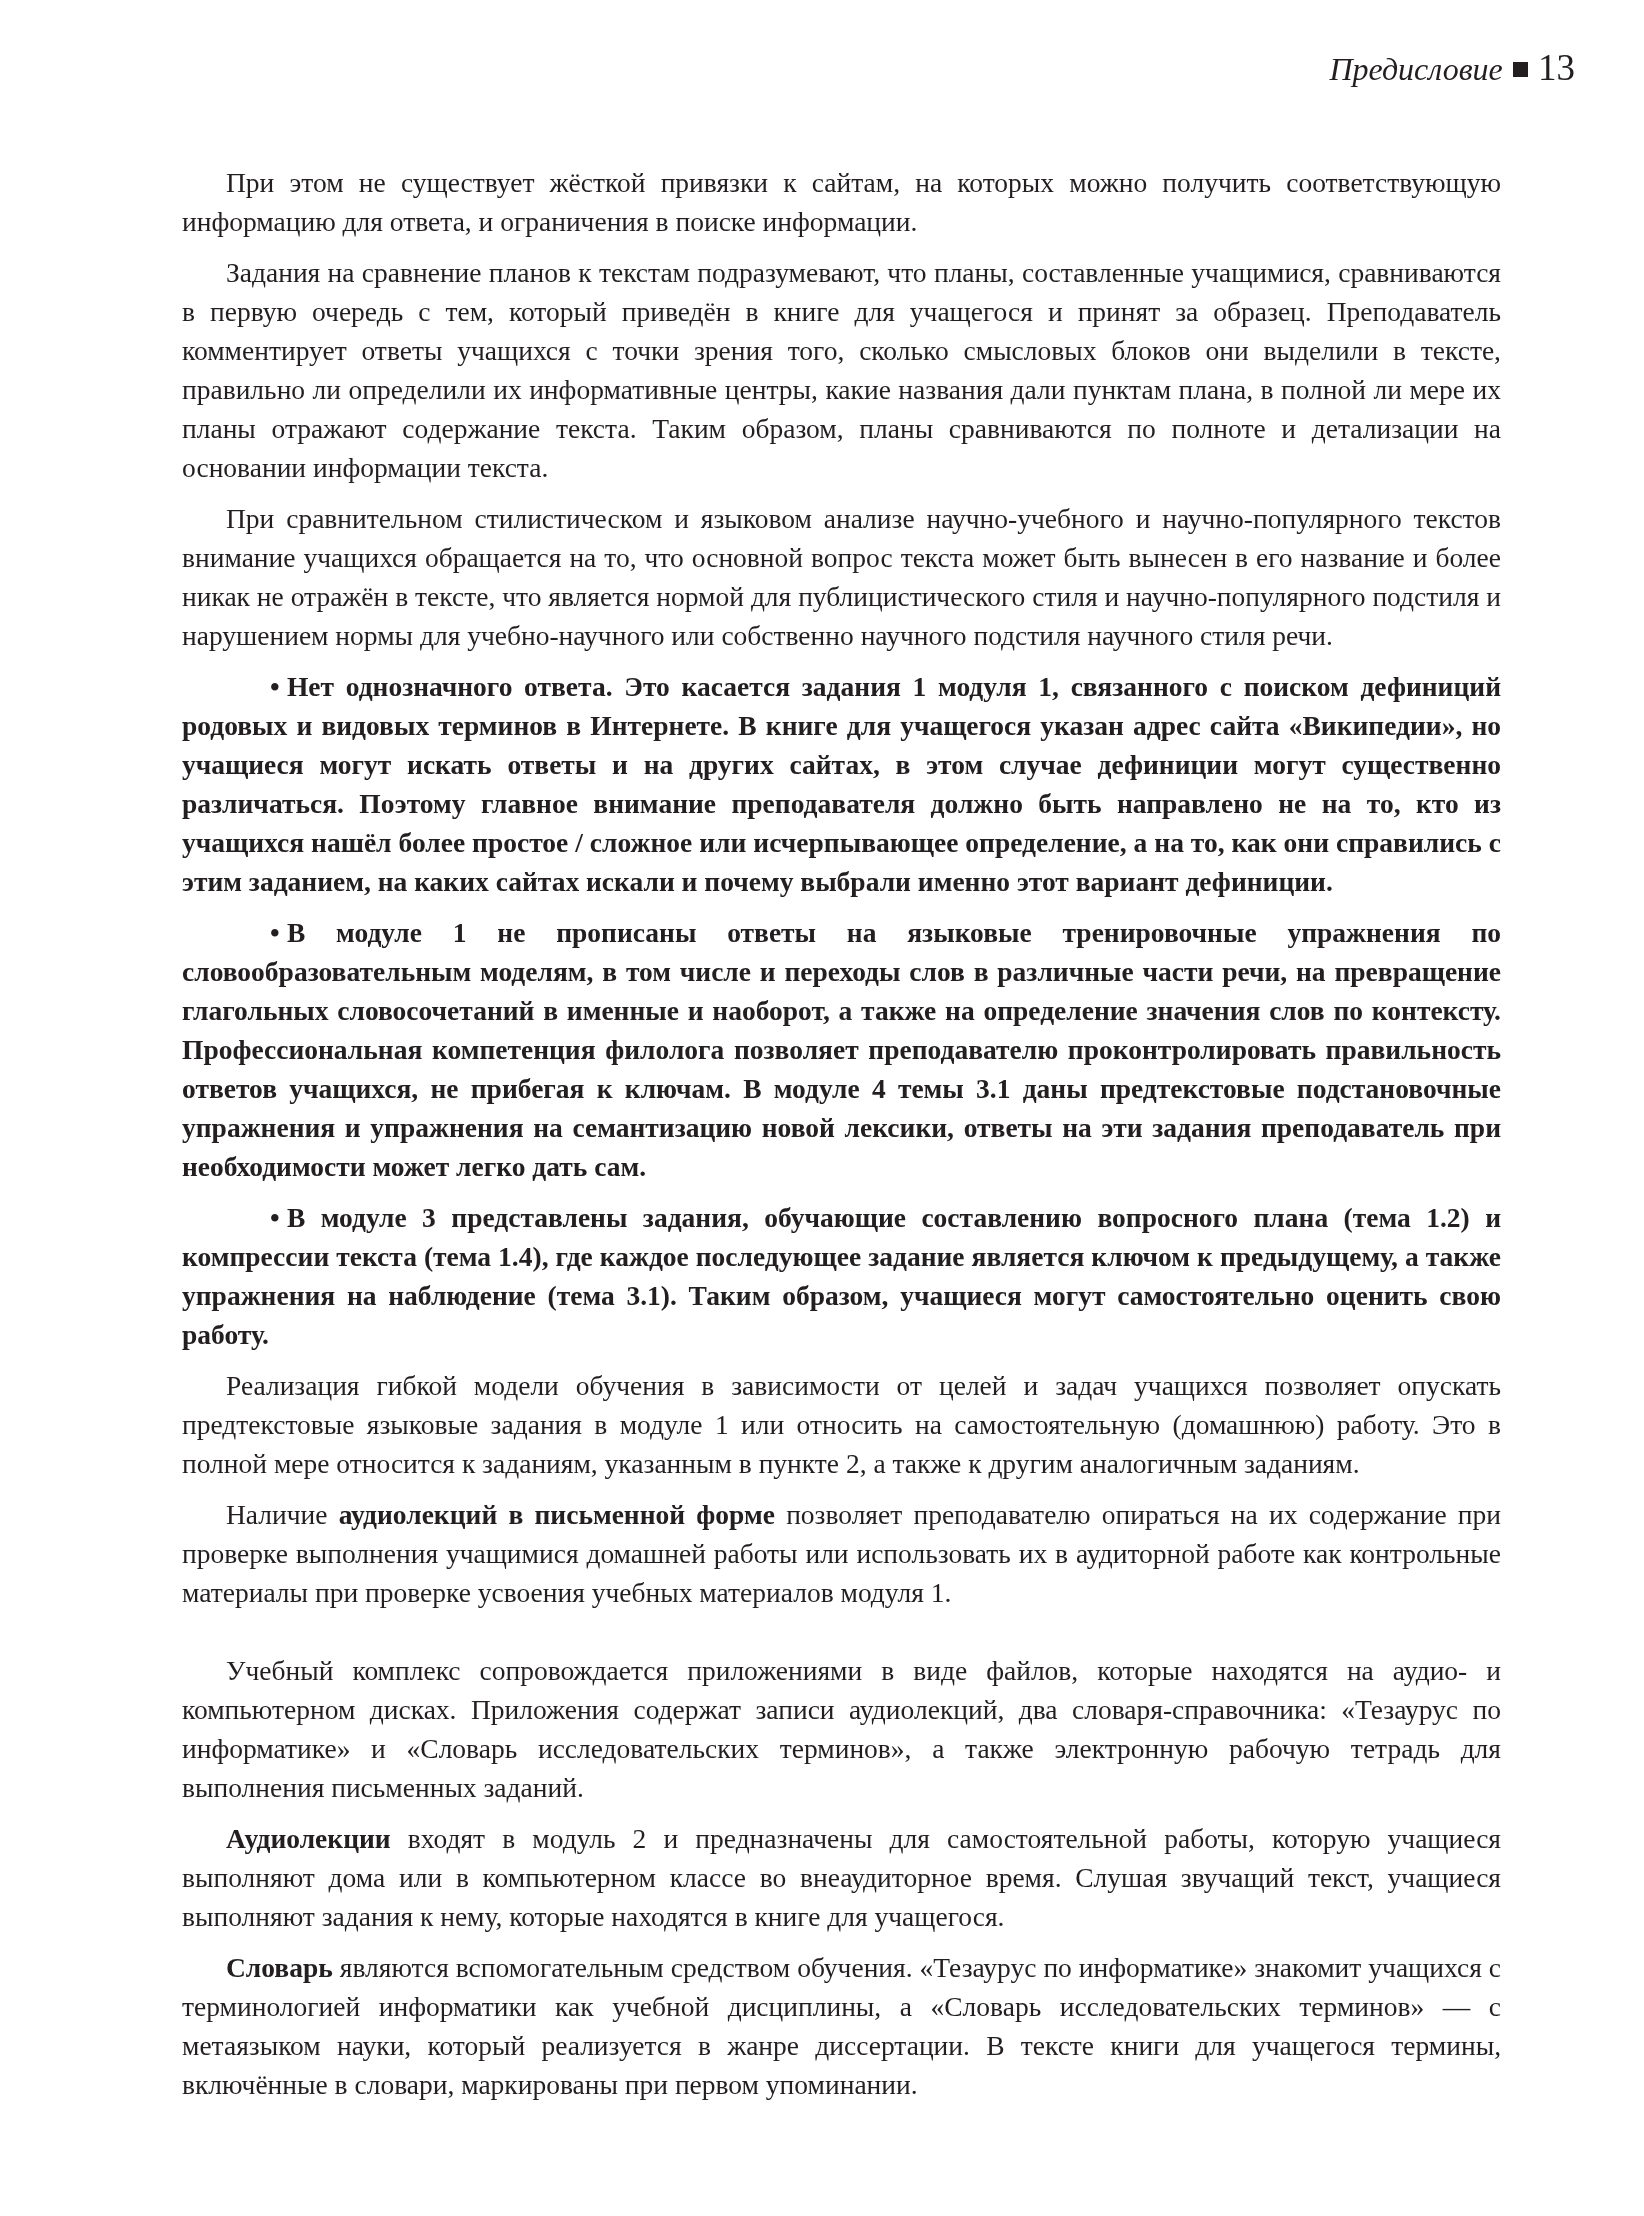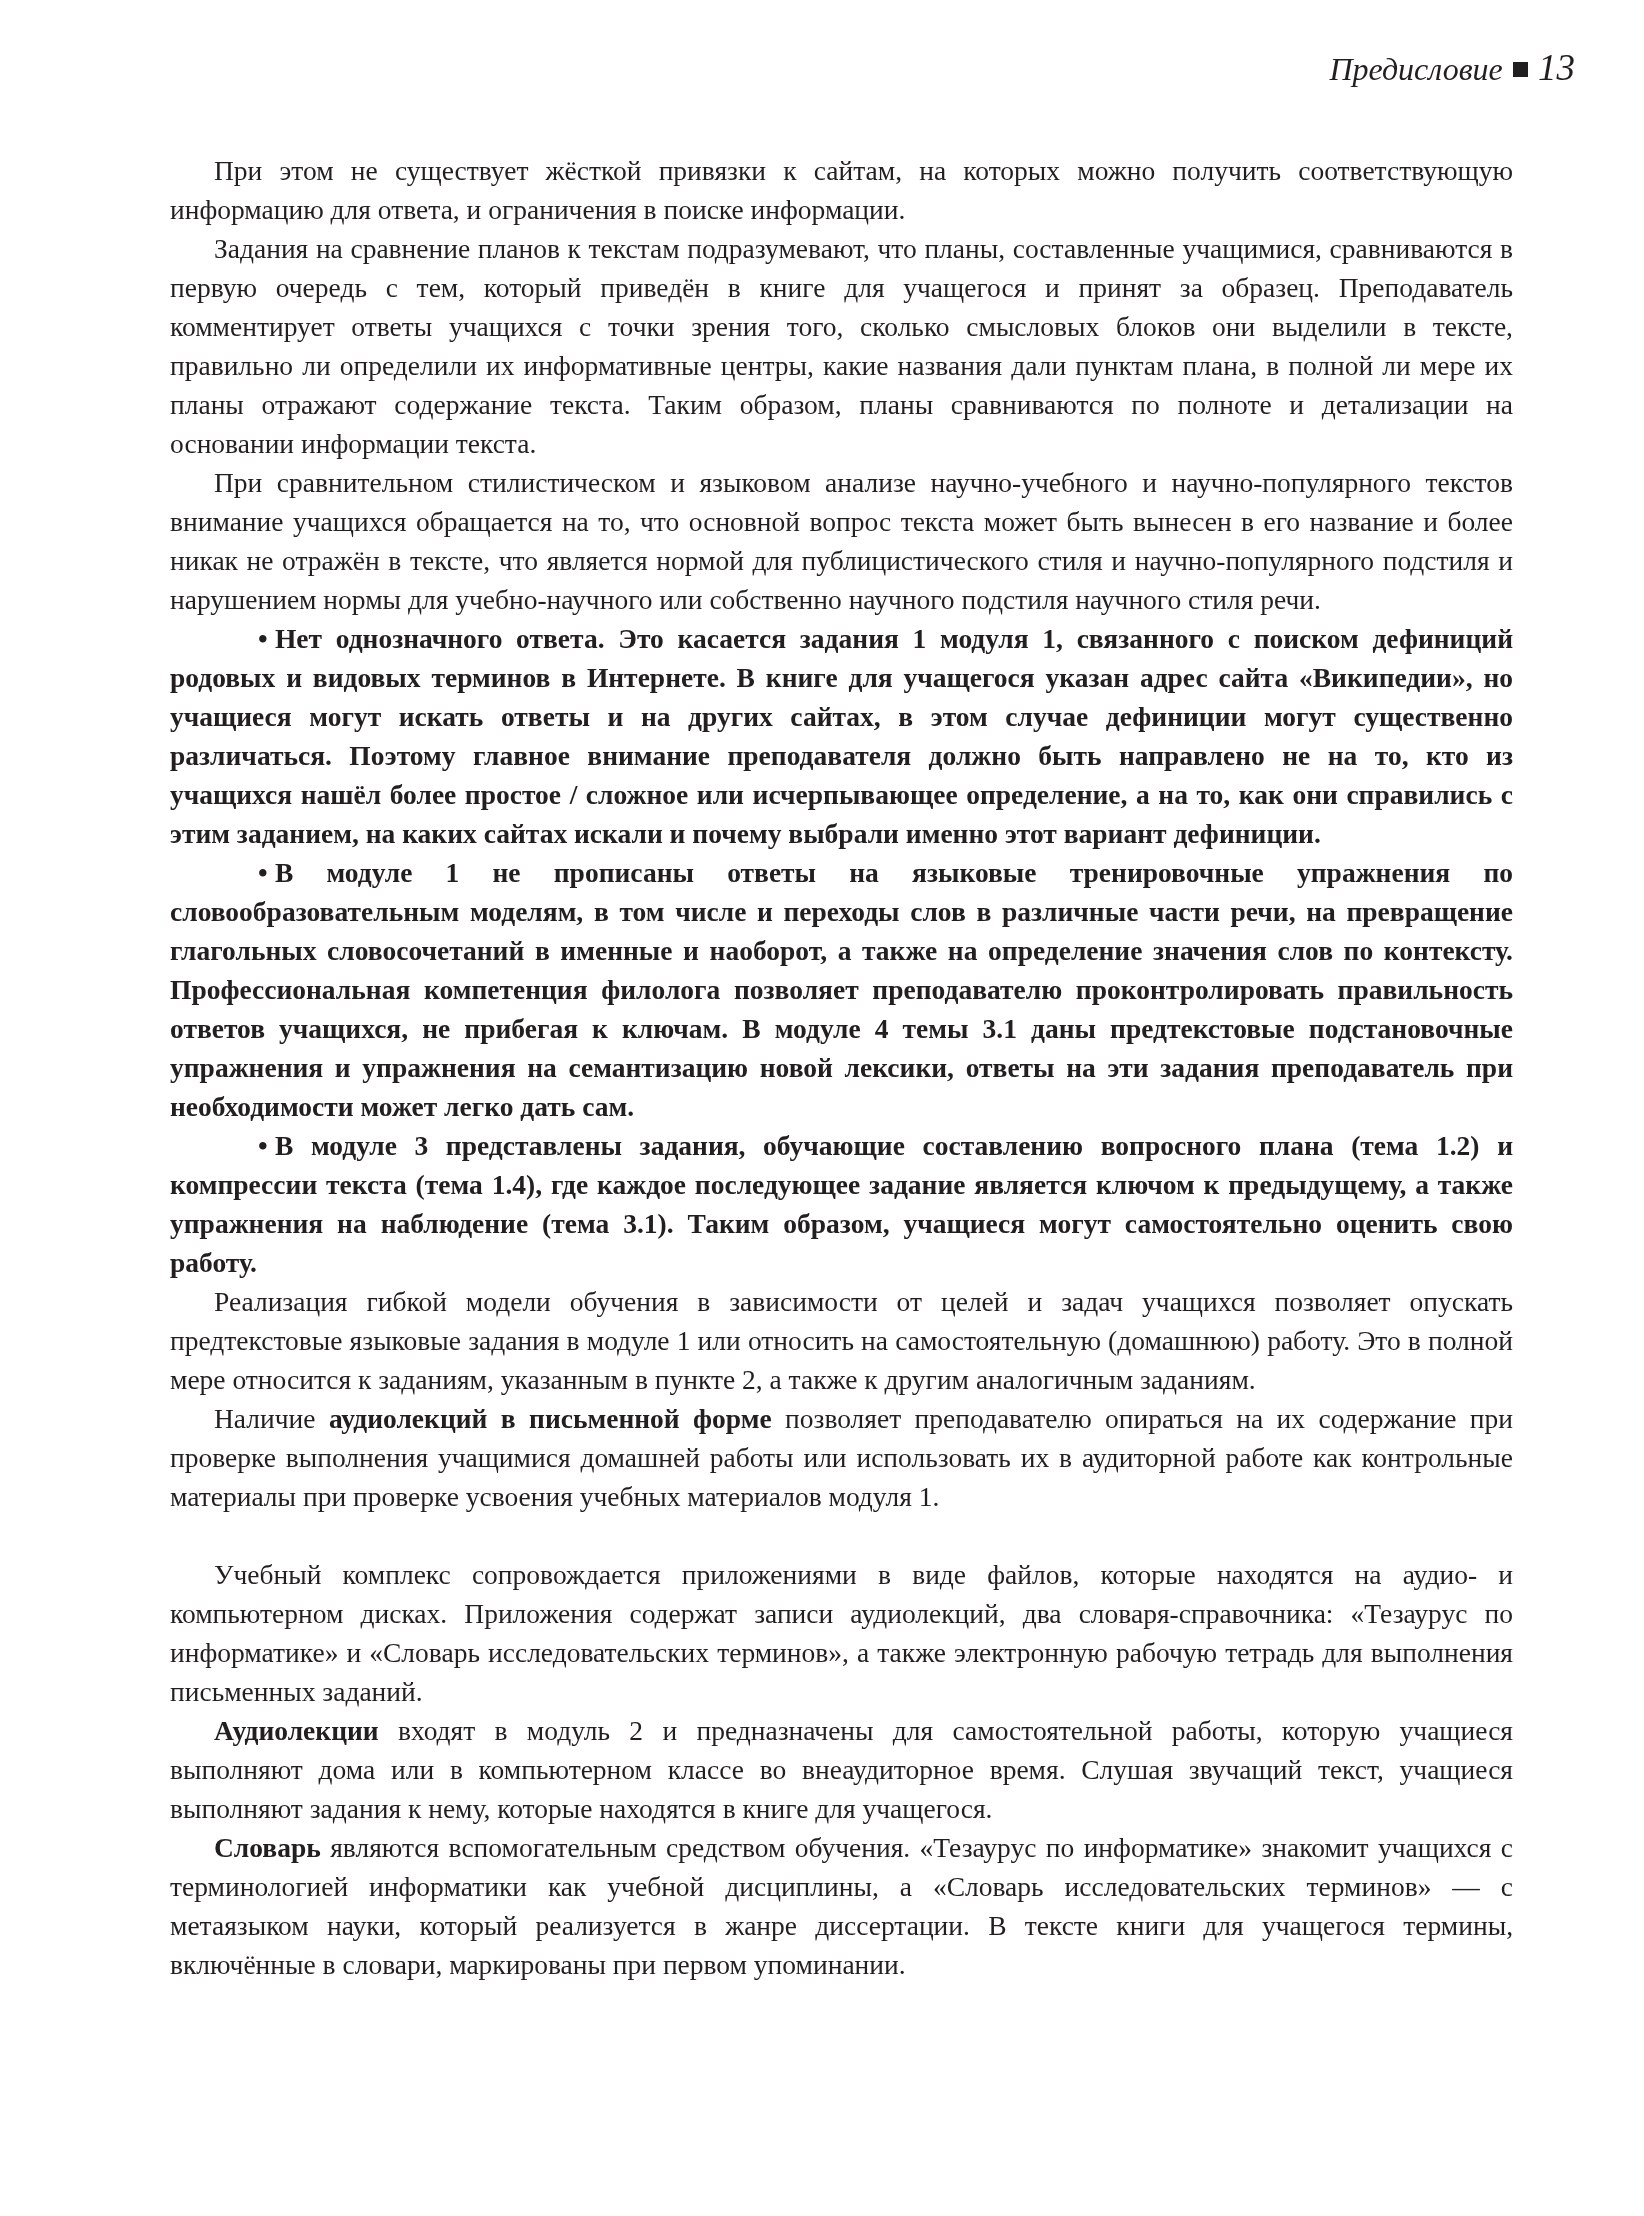--- a/index.html
+++ b/index.html
@@ -11,27 +11,27 @@
   .running-head {
     position: absolute; top: 46px; right: 69px;
     display: flex; align-items: baseline; gap: 10.3px;
     font-size: 32px;
   }
   .running-head .section { font-style: italic; }
   .running-head .square {
     display: inline-block; width: 14.7px; height: 14.7px; background: #231f20;
     position: relative; top: -2.9px;
   }
-  .running-head .page-num { font-size: 37px; font-style: italic; }
+  .running-head .page-num { font-size: 37px; }
   .text-body {
     position: absolute; left: 170px; top: 151px; width: 1343px;
     font-size: 27.5px; line-height: 39px; text-align: justify;
     hyphens: manual;
   }
-  .text-body p { margin: 0; text-indent: 44px; }
+  .text-body p { margin: 12px; text-indent: 44px; }
   .text-body p.bullet { text-indent: 44px; font-weight: bold; }
   .text-body p.gap-before { margin-top: 39px; }
   .text-body b { font-weight: bold; }
   .bullet-dot { display: inline-block; margin-right: 7.3px; }
 </style>
 </head>
 <body>
 
 <div class="running-head">
   <span class="section">Предисловие</span>

